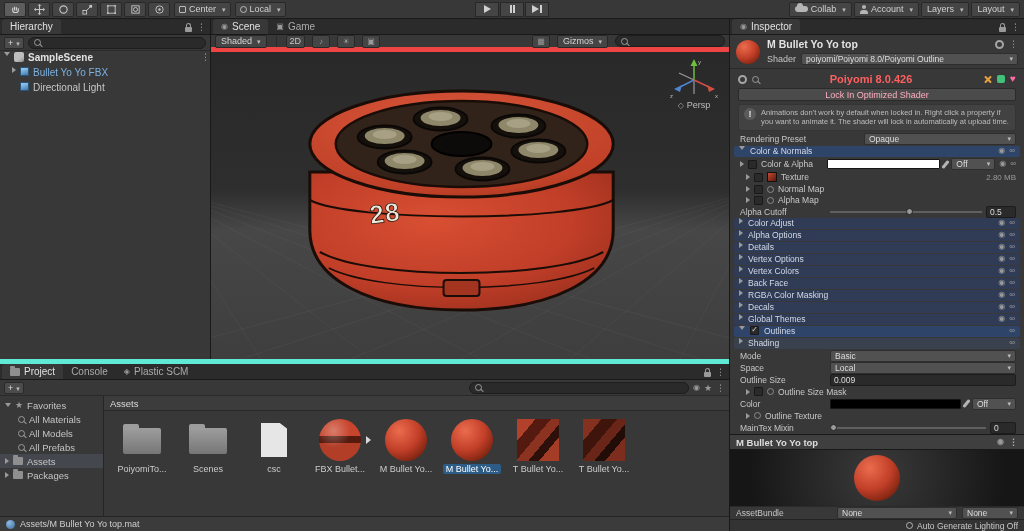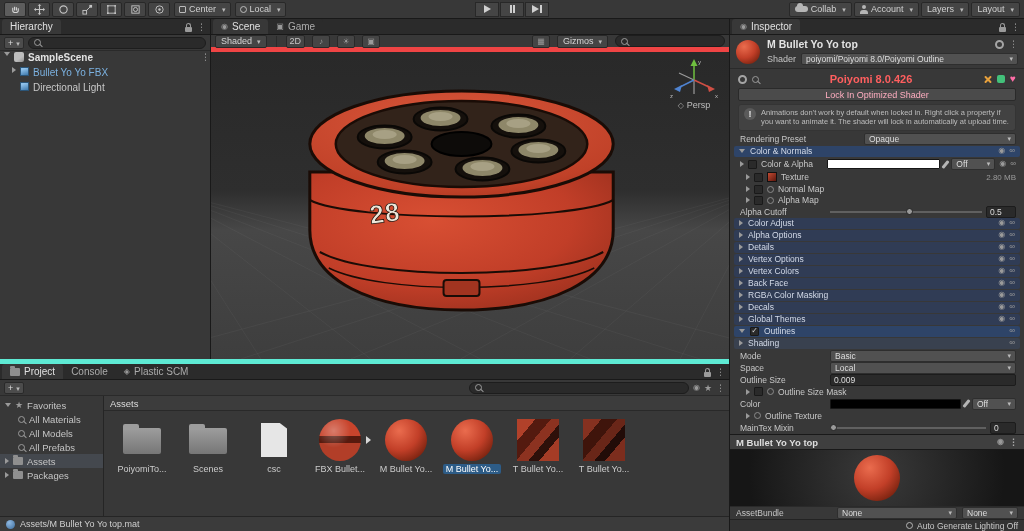--- a/index.html
+++ b/index.html
@@ -147,21 +147,21 @@
 #lock-btn{height:13px;margin:1px 8px 2px;background:#4b4b4b;border:1px solid #2a2a2a;border-radius:2px;display:flex;align-items:center;justify-content:center;font-size:9px;color:#ffaec0;flex-shrink:0}
 #warn-box{margin:1px 8px 2px;background:#424242;border:1px solid #343434;border-radius:3px;display:flex;gap:5px;padding:3px 5px;flex-shrink:0}
 .warn-ic{width:12px;height:12px;border-radius:50%;background:#5a5a5a;color:#e5e5e5;font-size:9px;font-weight:bold;display:flex;align-items:center;justify-content:center;flex-shrink:0}
 .warn-ic::before{content:"!"}
 #warn-text{font-size:7.5px;line-height:1.25;color:#bdbdbd}
 .row{display:flex;align-items:center;gap:4px;padding:0 8px 0 10px;height:12px;flex-shrink:0}
 .row .lbl{font-size:8.5px;color:#c8c8c8;white-space:nowrap}
 .row .lblw{width:86px;flex-shrink:0;font-size:8.5px;color:#c8c8c8;white-space:nowrap}
 .row .grow{flex:1}
 .row .mini-sz{font-size:8px;color:#9a9a9a;margin-left:auto}
-.sec{height:11px;margin:0 4px 1px;background:#303c55;border-radius:2px;display:flex;align-items:center;gap:5px;padding:0 5px;font-size:8.5px;color:#d3dae8;flex-shrink:0}
+.sec{height:11px;margin:0 4px 1px;background:#303c55;border-radius:2px;display:flex;gap:5px;padding:0 5px;font-size:8.5px;color:#d3dae8;flex-shrink:0}
 .sec.top{background:#2e4468}
 .sec.gray{background:#39414f}
 .sec .sicons{margin-left:auto;display:flex;gap:4px;align-items:center}
 .sub-indent{padding-left:16px}
 #insp-preview-head{height:16px;background:#3f3f3f;border-top:1px solid #191919;border-bottom:1px solid #191919;display:flex;align-items:center;gap:5px;padding:0 6px;font-size:9.5px;font-weight:bold;color:#ddd;flex-shrink:0}
 #insp-preview{height:56px;background:radial-gradient(circle at 50% 42%,#3a3a3a,#161616 85%);display:flex;align-items:center;justify-content:center;flex-shrink:0}
 #preview-sphere{width:46px;height:46px;border-radius:50%;background:radial-gradient(circle at 34% 28%,#ea6c4e,#c23f28 48%,#77220f 82%,#3c1008)}
 #insp-bundle{height:13px;display:flex;align-items:center;gap:5px;padding:0 6px;border-top:1px solid #2a2a2a;flex-shrink:0}
 #insp-bundle .lbl{font-size:8.5px;color:#c5c5c5;flex:1}
 #insp-footer{height:12px;border-top:1px solid #232323;display:flex;align-items:center;justify-content:flex-end;gap:4px;padding:0 6px;font-size:8.5px;color:#c9c9c9;background:#333;flex-shrink:0}

